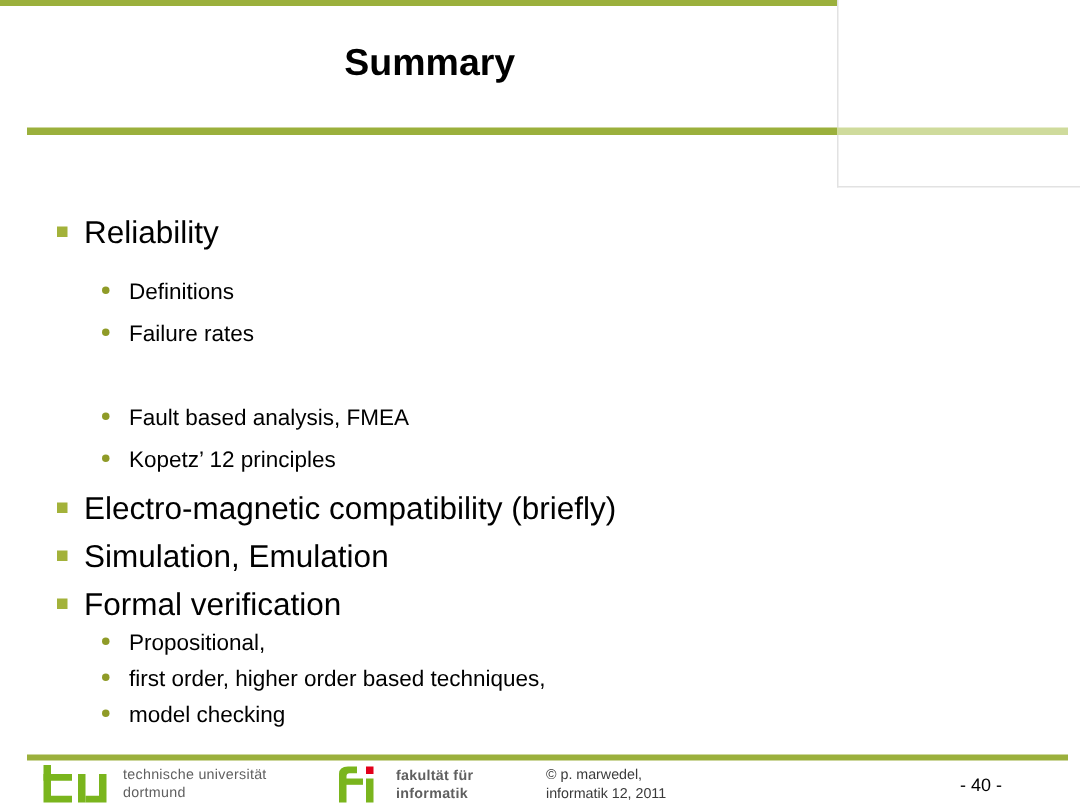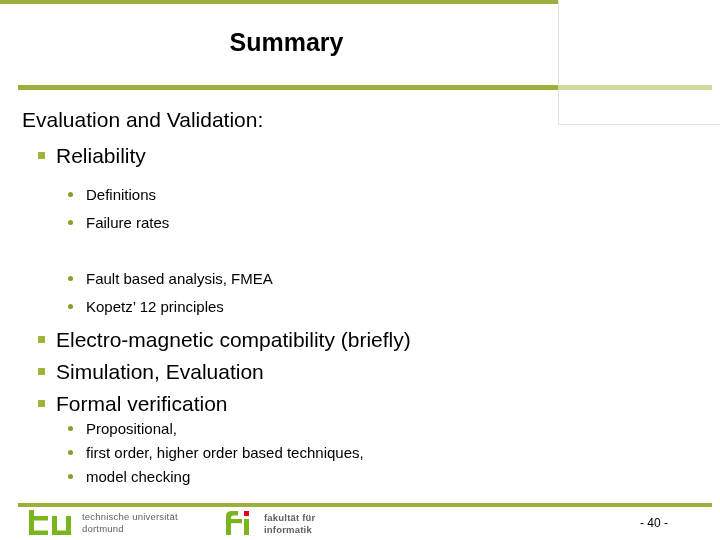--- a/index.html
+++ b/index.html
@@ -205,21 +205,20 @@
 
   <div class="top-bar"></div>
   <div class="header-box"></div>
 
   <div class="slide-title">Summary</div>
   <div class="title-rule"></div>
   <div class="title-rule-light"></div>
 
   <div class="body-area">
 
-    <div class="lead">Evaluation and Validation:</div>
 
     <div class="lvl1" style="left:38px; top:36px;">
       <span class="sq"></span><span>Reliability</span>
     </div>
 
     <div class="lvl2" style="left:68px; top:78px;text-align:right;">
       <span class="dot"></span><span>Definitions</span>
     </div>
     <div class="lvl2" style="left:68px; top:106px;">
       <span class="dot"></span><span>Failure rates</span>
@@ -229,21 +228,21 @@
     </div>
     <div class="lvl2" style="left:68px; top:190px;">
       <span class="dot"></span><span>Kopetz’ 12 principles</span>
     </div>
 
     <div class="lvl1" style="left:38px; top:220px;">
       <span class="sq"></span><span>Electro-magnetic compatibility (briefly)</span>
     </div>
 
     <div class="lvl1" style="left:38px; top:252px;">
-      <span class="sq"></span><span>Simulation, Evaluation</span>
+      <span class="sq"></span><span>Simulation, Emulation</span>
     </div>
 
     <div class="lvl1" style="left:38px; top:284px;">
       <span class="sq"></span><span>Formal verification</span>
     </div>
 
     <div class="lvl2" style="left:68px; top:312px;">
       <span class="dot"></span><span>Propositional,</span>
     </div>
     <div class="lvl2" style="left:68px; top:336px;">
@@ -278,16 +277,20 @@
       <rect x="4" y="9" width="16" height="4.2" fill="#7ab51d"></rect>
       <rect x="22" y="9" width="5" height="16" fill="#7ab51d"></rect>
       <rect x="22" y="1" width="5" height="5" fill="#e2001a"></rect>
     </svg>
     <div class="fi-words">
       <div>fakultät für</div>
       <div>informatik</div>
     </div>
   </div>
 
+  <div class="copyright">
+    <div>© p. marwedel,</div>
+    <div>informatik 12,  2011</div>
+  </div>
 
   <div class="page-num">- 40 -</div>
 
 </div>
 
 </body></html>

